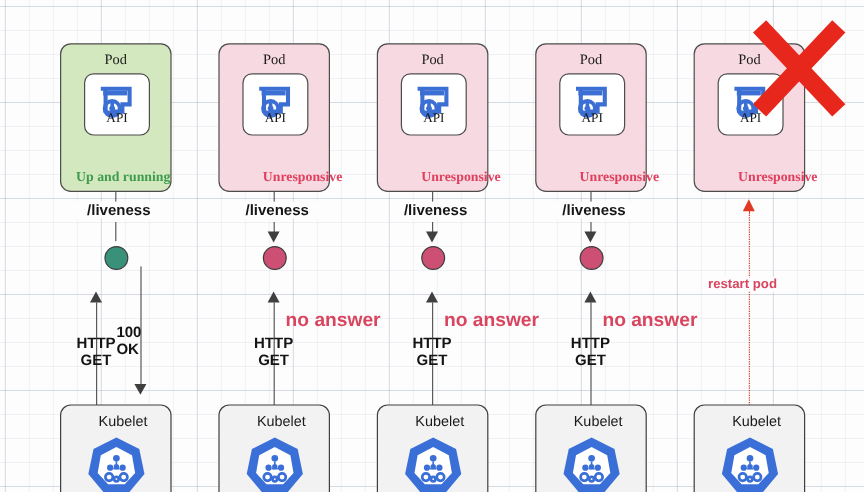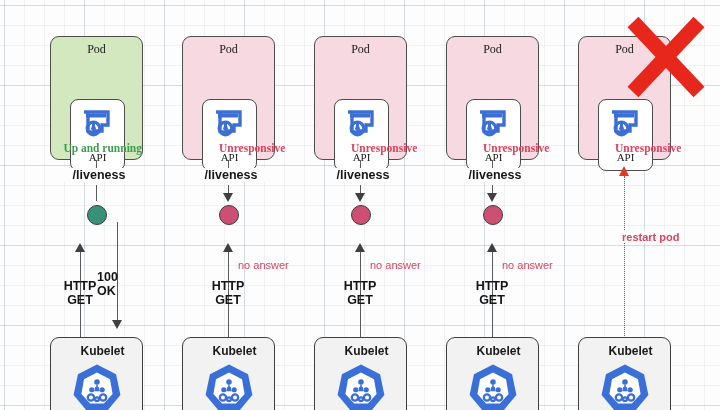--- a/index.html
+++ b/index.html
@@ -46,26 +46,25 @@
     font-size: 12px;
     color: #1a1a1a;
   }
 
   
   .api-card {
     position: absolute;
     top: 24px;
     left: 19px;
     width: 55px;
-    height: 72px;
+    height: 52px;
     background: #ffffff;
     border: 1.4px solid #4d4d4d;
     border-radius: 8px;
     box-sizing: border-box;
-    margin-top: 38px;
   }
   .api-icon {
     position: absolute;
     top: 8px;
     left: 50%;
     transform: translateX(-50%);
     width: 34px;
     height: 34px;
   }
   .api-label {
@@ -142,22 +141,22 @@
     position: absolute;
     font-size: 12.5px;
     font-weight: bold;
     color: #141414;
     line-height: 14px;
     text-align: center;
     white-space: nowrap;
   }
   .no-answer {
     position: absolute;
-    font-size: 11px;
-    font-weight: normal;
+    font-size: 16px;
+    font-weight: bold;
     color: #d9455f;
     white-space: nowrap;
   }
   .restart-label {
     position: absolute;
     font-size: 11px;
     font-weight: bold;
     color: #d9455f;
     white-space: nowrap;
     background: #fdfdfd;
@@ -190,21 +189,20 @@
     box-sizing: border-box;
   }
   .kubelet-title {
     position: absolute;
     top: 6px;
     left: 12px;
     right: 0;
     text-align: center;
     font-size: 12px;
     color: #1a1a1a;
-    font-weight: bold;
   }
   .k8s-logo {
     position: absolute;
     top: 24px;
     left: 50%;
     transform: translateX(-50%);
     width: 52px;
     height: 52px;
   }
 
@@ -426,21 +424,21 @@
     <div class="pod-status bad">Unresponsive</div>
   </div>
 
   <svg class="red-x" viewBox="0 0 80 82">
     <line x1="7" y1="6" x2="73" y2="76" stroke="#e8271c" stroke-width="15" stroke-linecap="butt"></line>
     <line x1="73" y1="6" x2="7" y2="76" stroke="#e8271c" stroke-width="15" stroke-linecap="butt"></line>
   </svg>
 
   <div class="arrow-up-red" style="left:619px; top:166px;"></div>
   <div class="dotted-line" style="left:624px; top:176px; height:162px;"></div>
-  <div class="restart-label" style="left:588px; top:231px;margin-left:32px;">restart pod</div>
+  <div class="restart-label" style="left:588px; top:231px;">restart pod</div>
 
   <div class="kubelet" style="left:578px; top:337px;">
     <div class="kubelet-title">Kubelet</div>
     <svg class="k8s-logo" viewBox="0 0 60 60">
       <polygon points="30,3 52,14 57,38 42,56 18,56 3,38 8,14" fill="#3a6fd8"></polygon>
       <polygon points="30,12 45,20 48,37 38,48 22,48 12,37 15,20" fill="#ffffff"></polygon>
       <circle cx="30" cy="23" r="3.2" fill="#3a6fd8"></circle>
       <circle cx="24" cy="32" r="3" fill="#3a6fd8"></circle>
       <circle cx="36" cy="32" r="3" fill="#3a6fd8"></circle>
       <circle cx="30" cy="31" r="2.6" fill="#3a6fd8"></circle>

